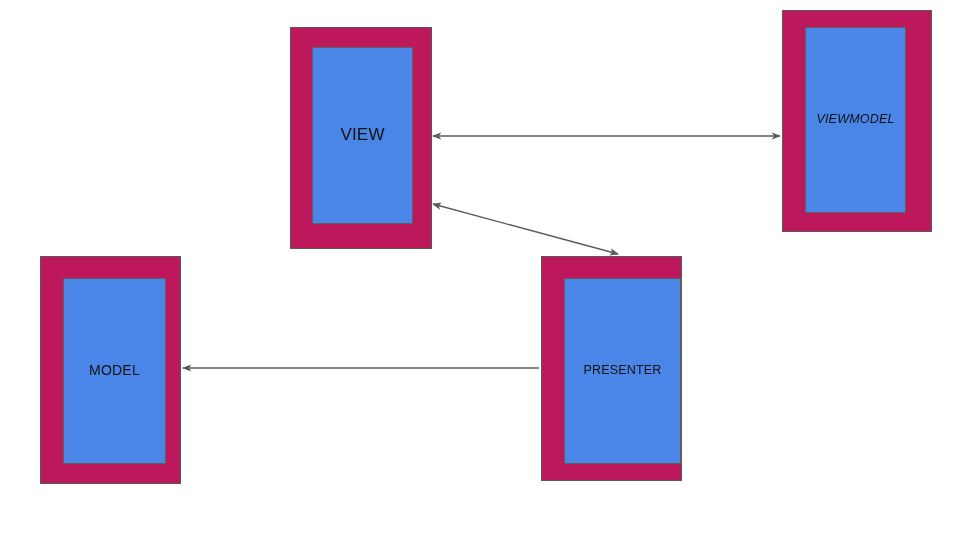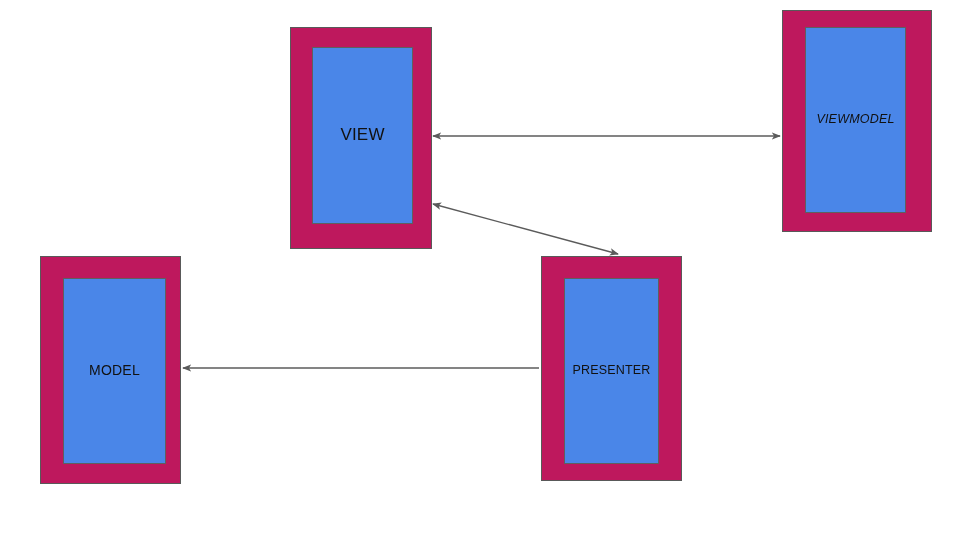--- a/index.html
+++ b/index.html
@@ -46,21 +46,21 @@
   
   #node-viewmodel { left: 782px; top: 10px; width: 150px; height: 222px; font-style: italic; }
   #node-viewmodel .node-inner { left: 22px; top: 16px; width: 101px; height: 186px; }
   #node-viewmodel .node-label { font-size: 12.5px; }
   
   #node-model { left: 40px; top: 256px; width: 141px; height: 228px; }
   #node-model .node-inner { left: 22px; top: 21px; width: 103px; height: 186px; }
   #node-model .node-label { font-size: 14px; }
   
   #node-presenter { left: 541px; top: 256px; width: 141px; height: 225px; }
-  #node-presenter .node-inner { left: 22px; top: 21px; width: 95px; height: 186px; }
+  #node-presenter .node-inner { left: 22px; top: 21px; width: 117px; height: 186px; }
   #node-presenter .node-label { font-size: 12.5px; }
 
   #edges {
     position: absolute;
     left: 0;
     top: 0;
     width: 960px;
     height: 540px;
     pointer-events: none;
   }

